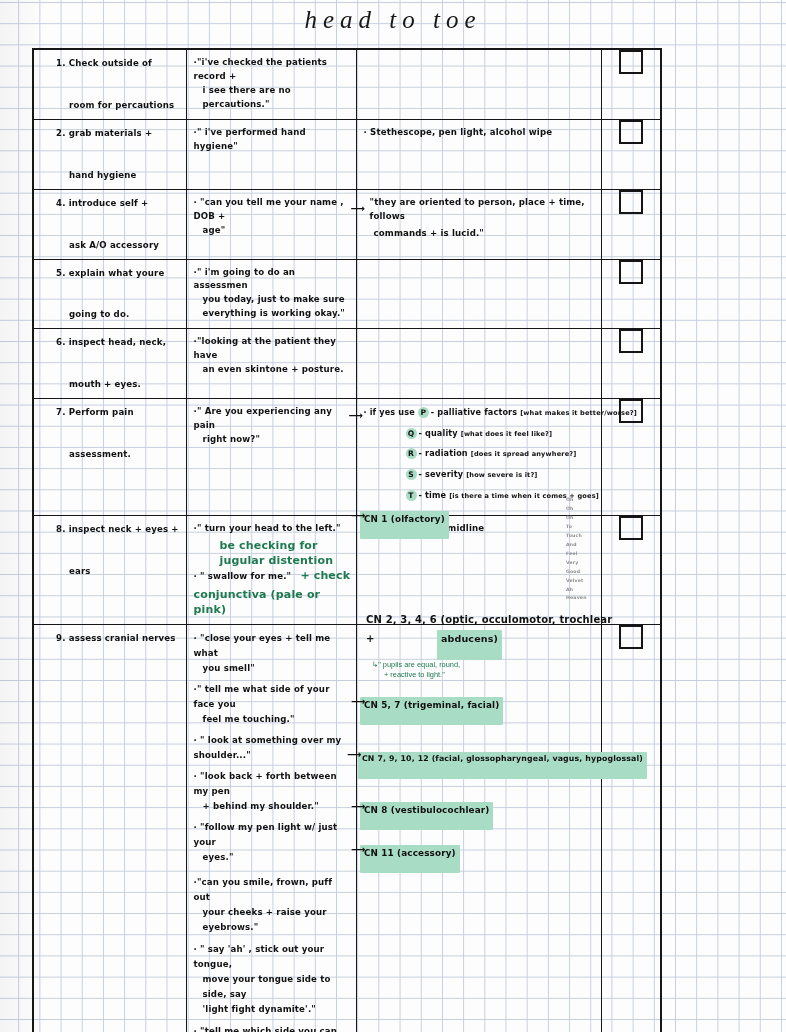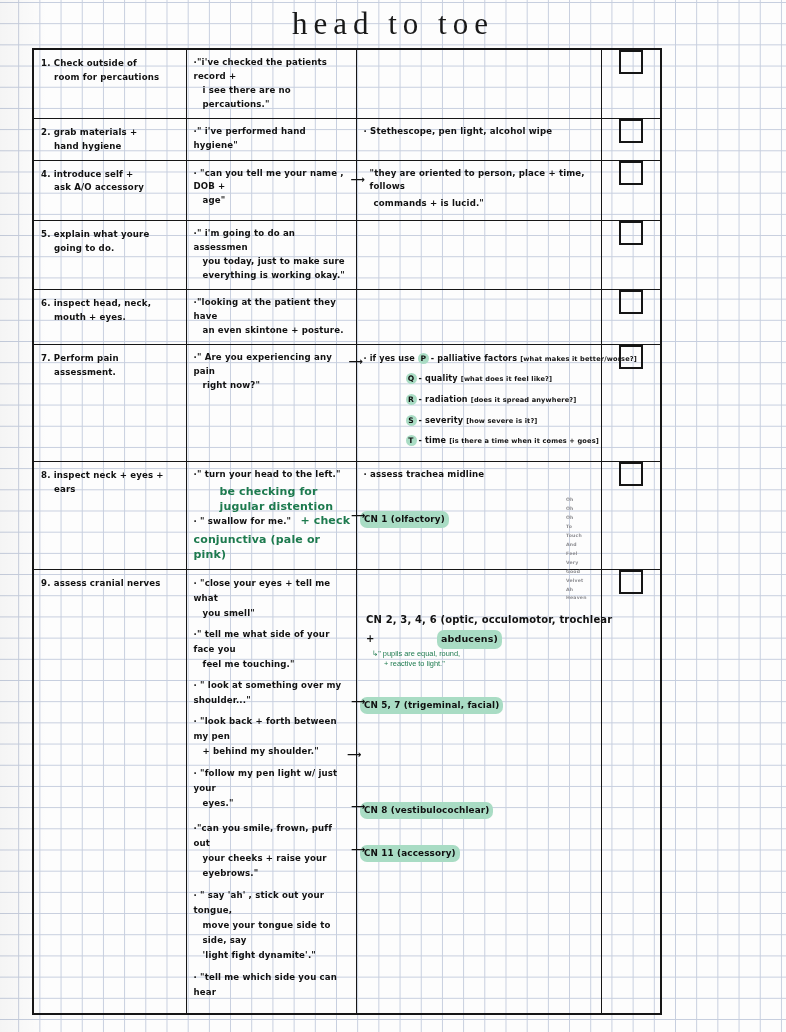--- a/index.html
+++ b/index.html
@@ -24,21 +24,22 @@
     content:"";position:absolute;inset:0;
     background:linear-gradient(to right, rgba(0,0,0,.035), rgba(0,0,0,0) 6%);
     pointer-events:none;
   }
 
   
   #title{
     position:absolute;left:0;right:0;top:6px;
     text-align:center;
     font-family:"Liberation Serif",serif;
-    font-size:31px;
+    font-style:italic;
+    font-size:25px;
     letter-spacing:6px;
     color:#181818;
   }
 
   
   #tbl{
     position:absolute;
     left:32px;top:48px;width:628px;
     border:2px solid #161616;
     border-collapse:collapse;
@@ -74,36 +75,36 @@
 
   
   .hand{
     font-family:"DejaVu Sans",sans-serif;
     font-weight:700;
     color:#111;
     font-size:8.6px;
     line-height:1.62;
     letter-spacing:.15px;
   }
-  .step{padding:7px 4px 6px 7px;}
+  .step{padding:7px 4px 6px 22px;}
   .step .l1{display:block;}
-  .step .l2{display:block;padding-left:13px;}
+  .step .l2{display:block;padding-left:13px;margin-top:28px;}
 
   .say{padding:6px 5px 6px 7px;}
   .say p{margin:0 0 4px 0;}
   .say p:last-child{margin-bottom:0;}
   .say .ind{padding-left:9px;display:block;}
 
   .cmt{padding:6px 5px 6px 7px;position:relative;}
   .cmt p{margin:0 0 3px 0;}
   .cmt .ind{padding-left:10px;display:block;}
   .hl-green{
     background:#a9dcc4;
-    padding:1px 4px 2px;
-    border-radius:7px;
+    padding:1px 4px 13px;
+    border-radius:1px;
     color:#101010;
     display:inline-block;
     font-size:8.8px;
   }
   .tiny-green{color:#1d7a4e;font-size:11px;display:block;line-height:1.35;}
 
   
   .pq{margin:0;padding:0;list-style:none;}
   .pq li{margin:0 0 7.5px 0;white-space:nowrap;font-size:8.1px;}
   .pq li .key{
@@ -380,20 +381,21 @@
   <span class="tiny-green" style="padding-left:18px;font-size:7.4px;">+ reactive to light."</span>
 </div>
 
 <div style="position:absolute;left:360px;top:694px;">
   <span class="arrow" style="left:-9px;top:3px;">⟶</span>
   <span class="hand hl-green">CN 5, 7 (trigeminal, facial)</span>
 </div>
 
 <div style="position:absolute;left:358px;top:747px;">
   <span class="arrow" style="left:-11px;top:3px;">⟶</span>
+  <span class="hand hl-green" style="font-size:7.8px;">CN 7, 9, 10, 12 (facial, glossopharyngeal, vagus, hypoglossal)</span>
 </div>
 
 <div style="position:absolute;left:360px;top:799px;">
   <span class="arrow" style="left:-9px;top:3px;">⟶</span>
   <span class="hand hl-green">CN 8 (vestibulocochlear)</span>
 </div>
 
 <div style="position:absolute;left:360px;top:842px;">
   <span class="arrow" style="left:-9px;top:3px;">⟶</span>
   <span class="hand hl-green">CN 11 (accessory)</span>

